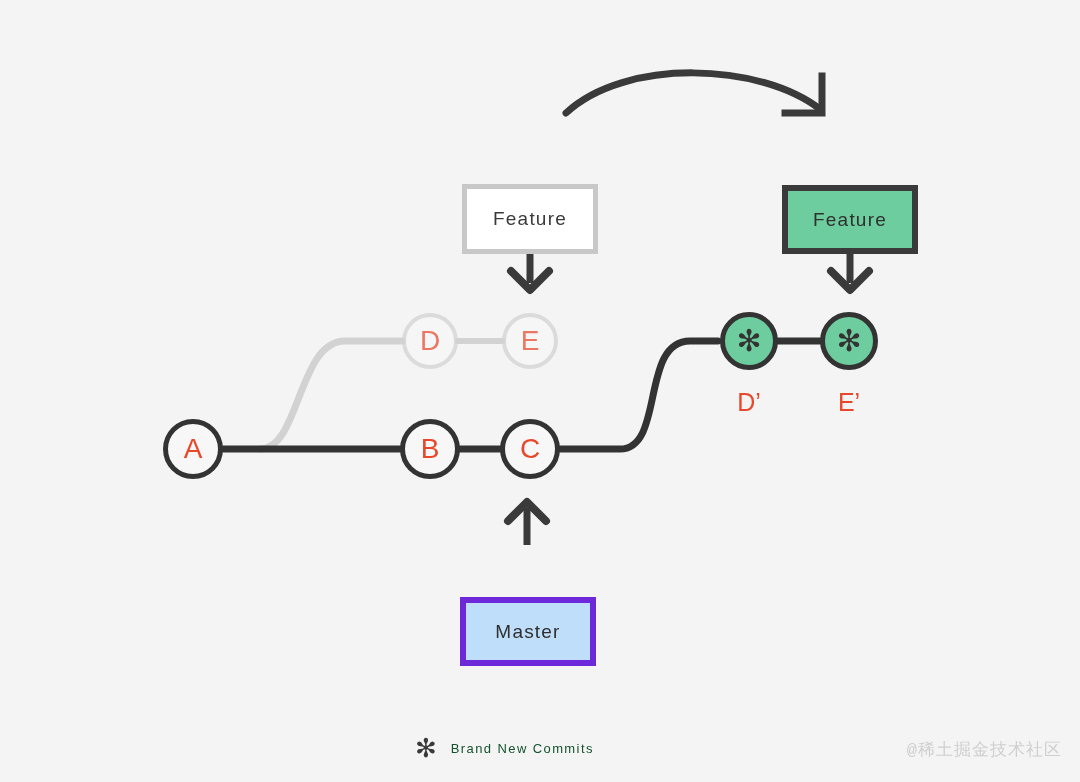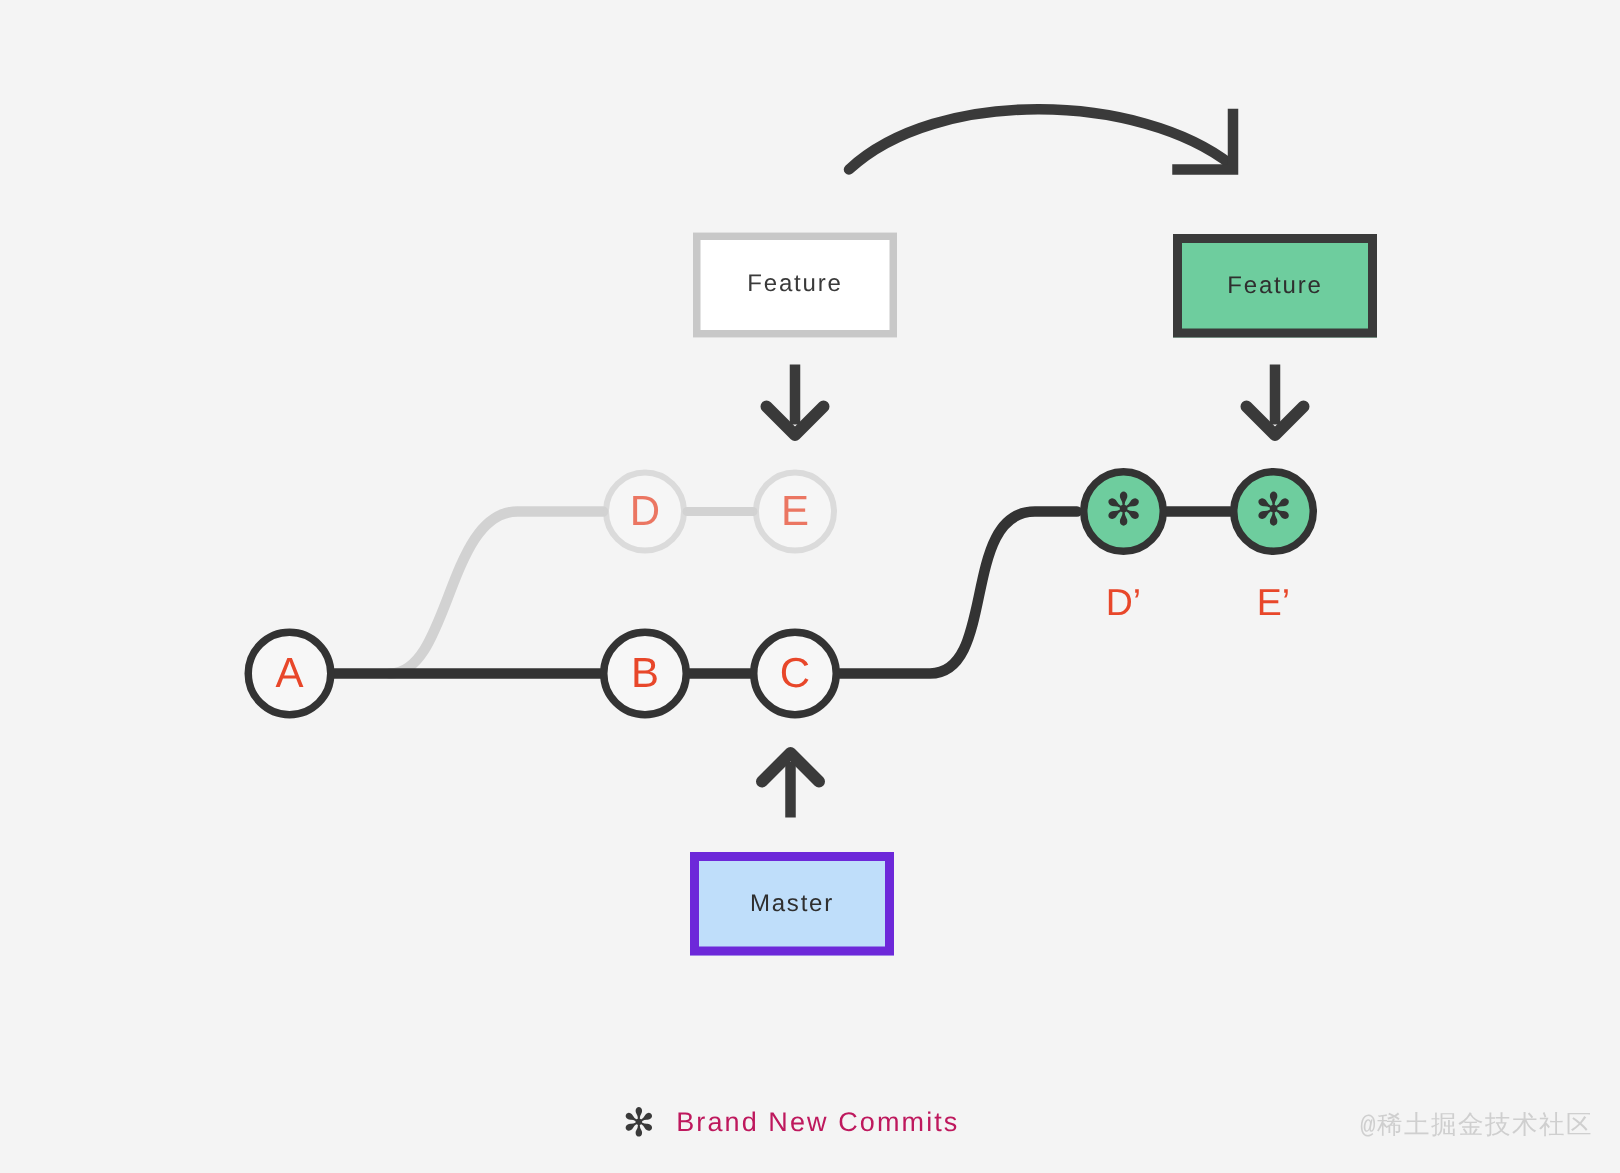--- a/index.html
+++ b/index.html
@@ -28,22 +28,23 @@
     height: 782px;
   }
   
   .label-box {
     position: absolute;
     box-sizing: border-box;
     display: flex;
     align-items: center;
     justify-content: center;
     letter-spacing: 1.2px;
-    font-size: 16px;
+    font-size: 19px;
     color: #2f2f2f;
+    margin-top: 29px;
   }
   .label-box.faded {
     left: 462px; top: 155px;
     width: 136px; height: 70px;
     background: #ffffff;
     border: 5px solid #c8c8c8;
     color: #3a3a3a;
   }
   .label-box.feature-new {
     left: 782px; top: 156px;
@@ -97,22 +98,22 @@
   }
   
   .legend {
     position: absolute;
     left: 415px; top: 735px;
     display: flex;
     align-items: center;
     gap: 14px;
   }
   .legend-text {
-    font-size: 18px;
-    color: #be185d;
+    font-size: 13px;
+    color: #14532d;
     letter-spacing: 1.4px;
   }
   .watermark {
     position: absolute;
     right: 18px; top: 738px;
     font-size: 17px;
     color: #cfcfcf;
     letter-spacing: 1px;
     font-family: Liberation Mono, monospace;
   }

